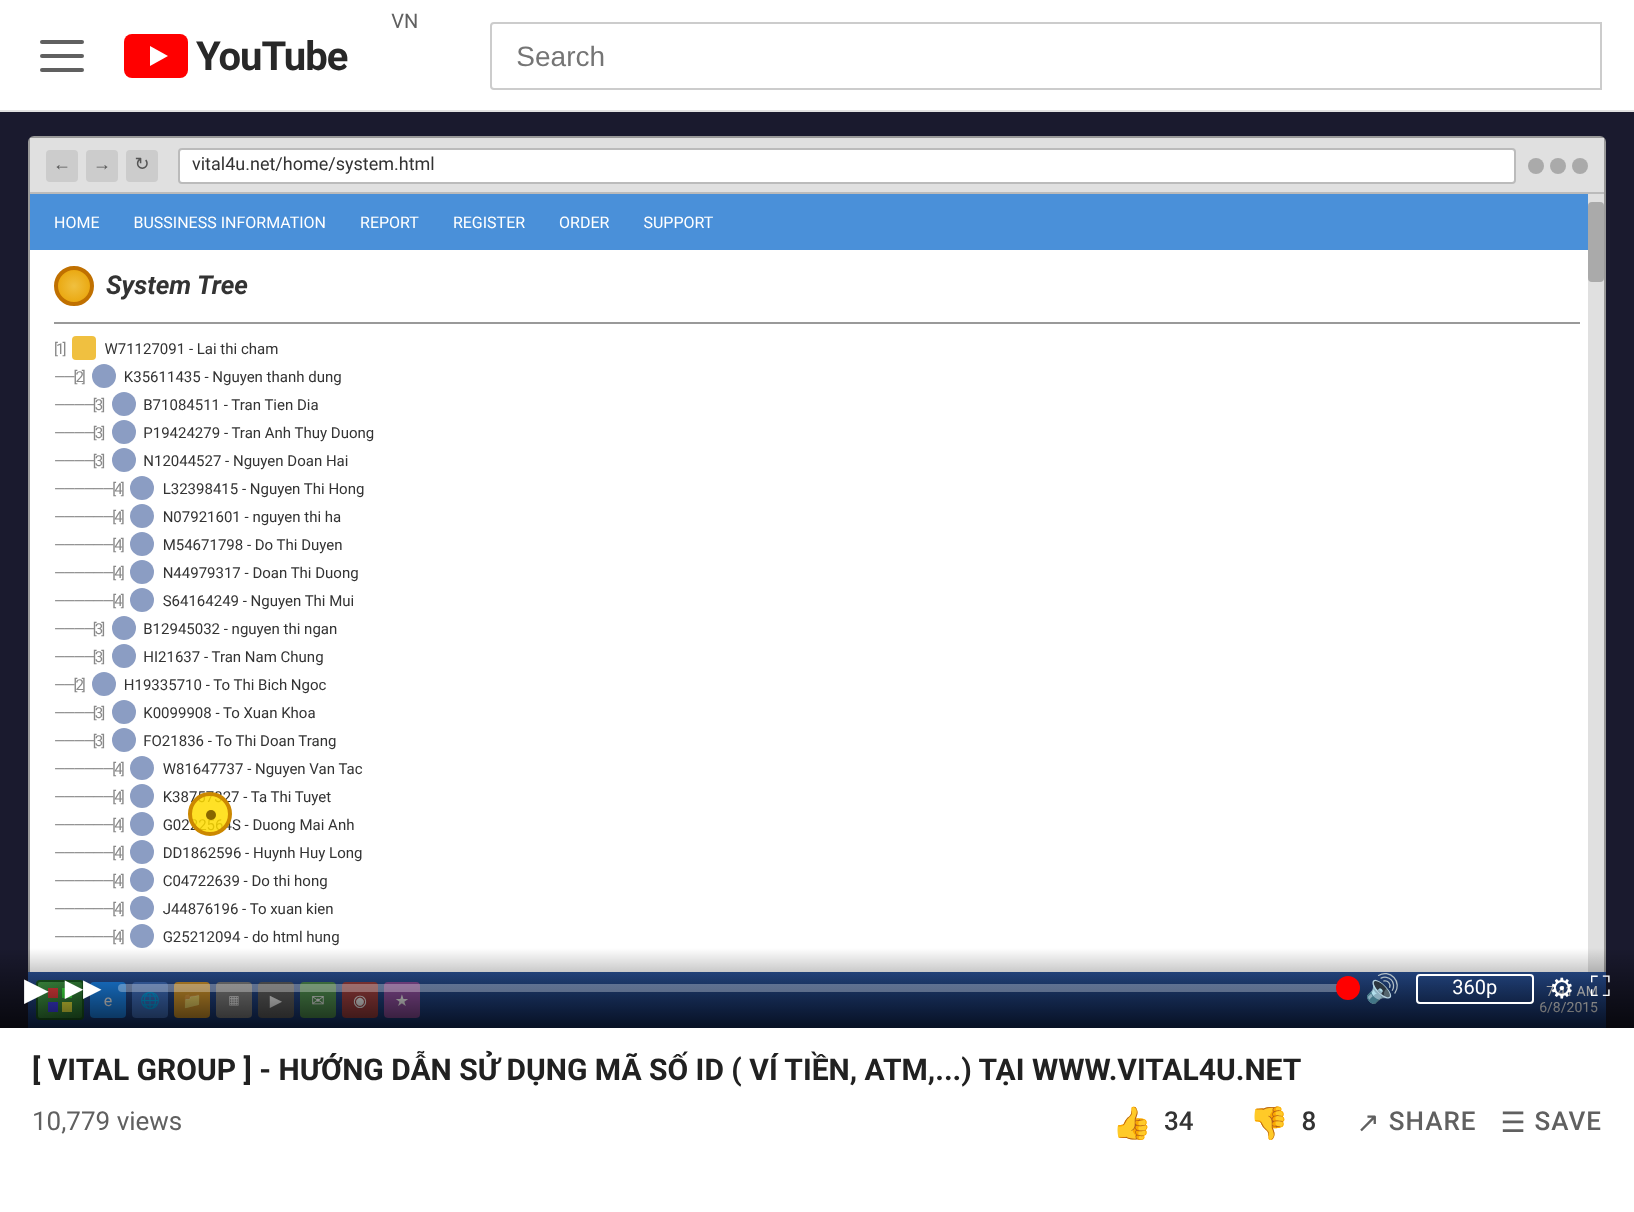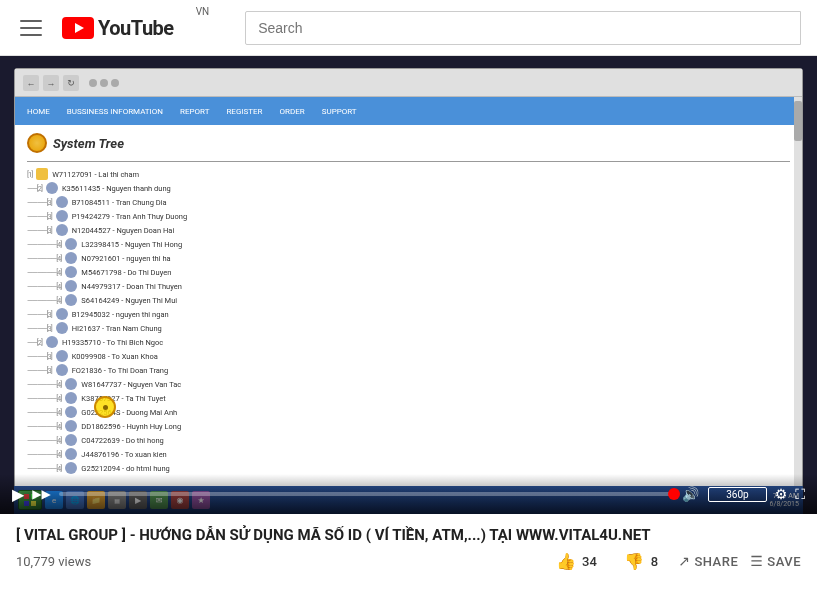--- a/index.html
+++ b/index.html
@@ -430,20 +430,21 @@
 
 <div class="video-thumbnail">
 
   <div class="browser-mockup">
     <div class="browser-bar">
       <div class="browser-nav-icons">
         <div class="browser-nav-btn">←</div>
         <div class="browser-nav-btn">→</div>
         <div class="browser-nav-btn">↻</div>
       </div>
+      <div class="browser-url-bar">vital4u.net/home/system.html</div>
       <div class="browser-dots">
         <div class="browser-dot"></div>
         <div class="browser-dot"></div>
         <div class="browser-dot"></div>
       </div>
     </div>
     <div class="browser-content">
 
       <div class="site-nav">
         <div class="site-nav-item active">HOME</div>
@@ -467,21 +468,21 @@
             <span>W71127091 - Lai thi cham</span>
           </div>
           <div class="tree-row">
             <span class="tree-row-indent">——[2]</span>
             <div class="tree-avatar"></div>
             <span>K35611435 - Nguyen thanh dung</span>
           </div>
           <div class="tree-row">
             <span class="tree-row-indent">————[3]</span>
             <div class="tree-avatar"></div>
-            <span>B71084511 - Tran Chung Dia</span>
+            <span>B71084511 - Tran Tien Dia</span>
           </div>
           <div class="tree-row">
             <span class="tree-row-indent">————[3]</span>
             <div class="tree-avatar"></div>
             <span>P19424279 - Tran Anh Thuy Duong</span>
           </div>
           <div class="tree-row">
             <span class="tree-row-indent">————[3]</span>
             <div class="tree-avatar"></div>
             <span>N12044527 - Nguyen Doan Hai</span>
@@ -497,21 +498,21 @@
             <span>N07921601 - nguyen thi ha</span>
           </div>
           <div class="tree-row">
             <span class="tree-row-indent">——————[4]</span>
             <div class="tree-avatar"></div>
             <span>M54671798 - Do Thi Duyen</span>
           </div>
           <div class="tree-row">
             <span class="tree-row-indent">——————[4]</span>
             <div class="tree-avatar"></div>
-            <span>N44979317 - Doan Thi Thuyen</span>
+            <span>N44979317 - Doan Thi Duong</span>
           </div>
           <div class="tree-row">
             <span class="tree-row-indent">——————[4]</span>
             <div class="tree-avatar"></div>
             <span>S64164249 - Nguyen Thi Mui</span>
           </div>
           <div class="tree-row">
             <span class="tree-row-indent">————[3]</span>
             <div class="tree-avatar"></div>
             <span>B12945032 - nguyen thi ngan</span>

